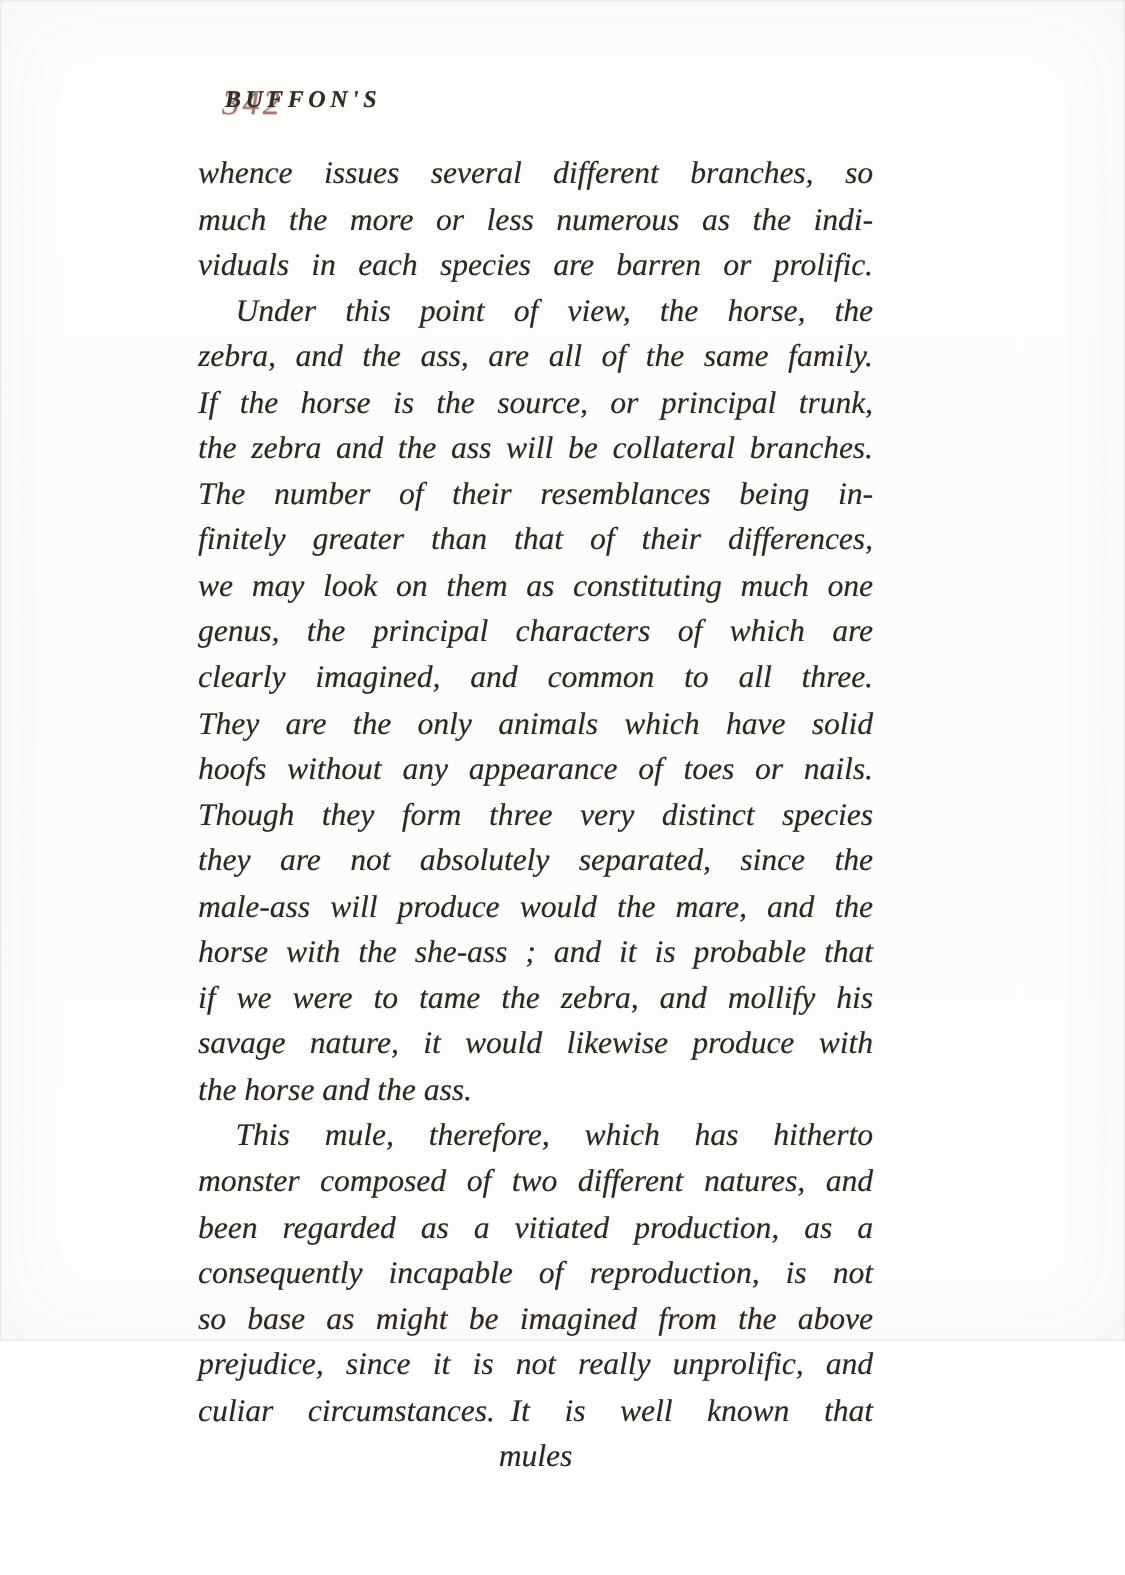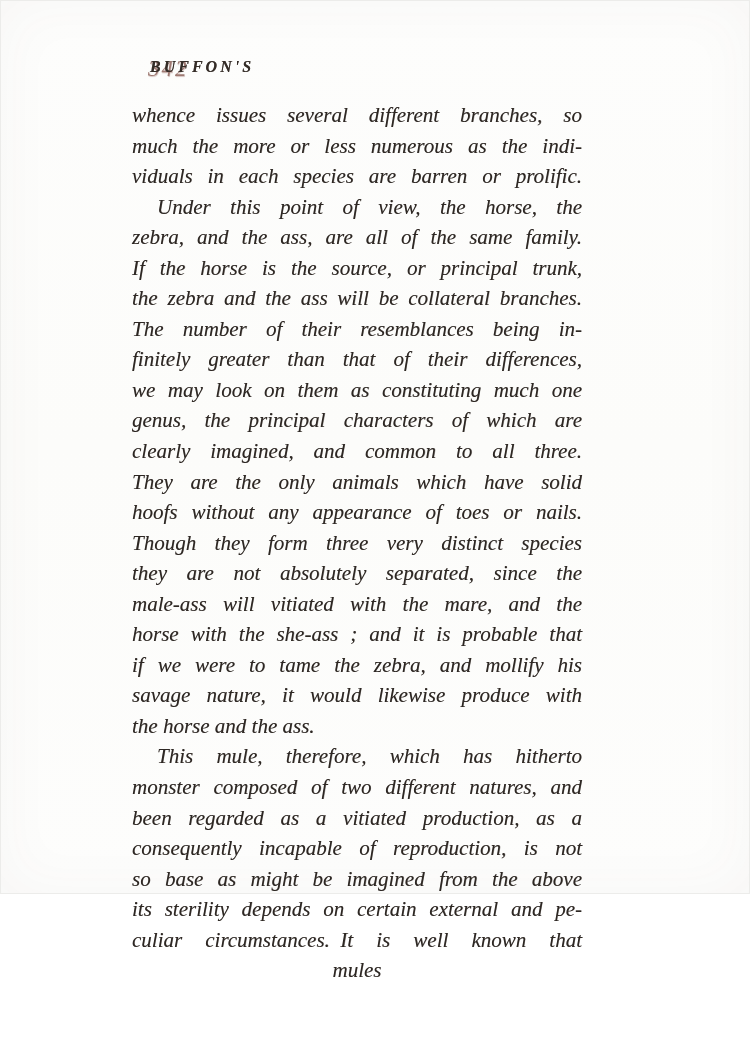--- a/index.html
+++ b/index.html
@@ -84,27 +84,27 @@
       <div class="line">the zebra and the ass will be collateral branches.</div>
       <div class="line">The number of their resemblances being in-</div>
       <div class="line">finitely greater than that of their differences,</div>
       <div class="line">we may look on them as constituting much one</div>
       <div class="line">genus, the principal characters of which are</div>
       <div class="line">clearly imagined, and common to all three.</div>
       <div class="line">They are the only animals which have solid</div>
       <div class="line">hoofs without any appearance of toes or nails.</div>
       <div class="line">Though they form three very distinct species</div>
       <div class="line">they are not absolutely separated, since the</div>
-      <div class="line">male-ass will vitiated with the mare, and the</div>
+      <div class="line">male-ass will produce would the mare, and the</div>
       <div class="line">horse with the she-ass ; and it is probable that</div>
       <div class="line">if we were to tame the zebra, and mollify his</div>
       <div class="line">savage nature, it would likewise produce with</div>
       <div class="line no-just">the horse and the ass.</div>
       <div class="line indent">This mule, therefore, which has hitherto</div>
       <div class="line">monster composed of two different natures, and</div>
       <div class="line">been regarded as a vitiated production, as a</div>
       <div class="line">consequently incapable of reproduction, is not</div>
       <div class="line">so base as might be imagined from the above</div>
-      <div class="line">its sterility depends on certain external and pe-</div>
+      <div class="line">prejudice, since it is not really unprolific, and</div>
       <div class="line">culiar circumstances. It is well known that</div>
       <div class="catchword-line">mules</div>
     </div>
 </div>
 
 </body></html>

